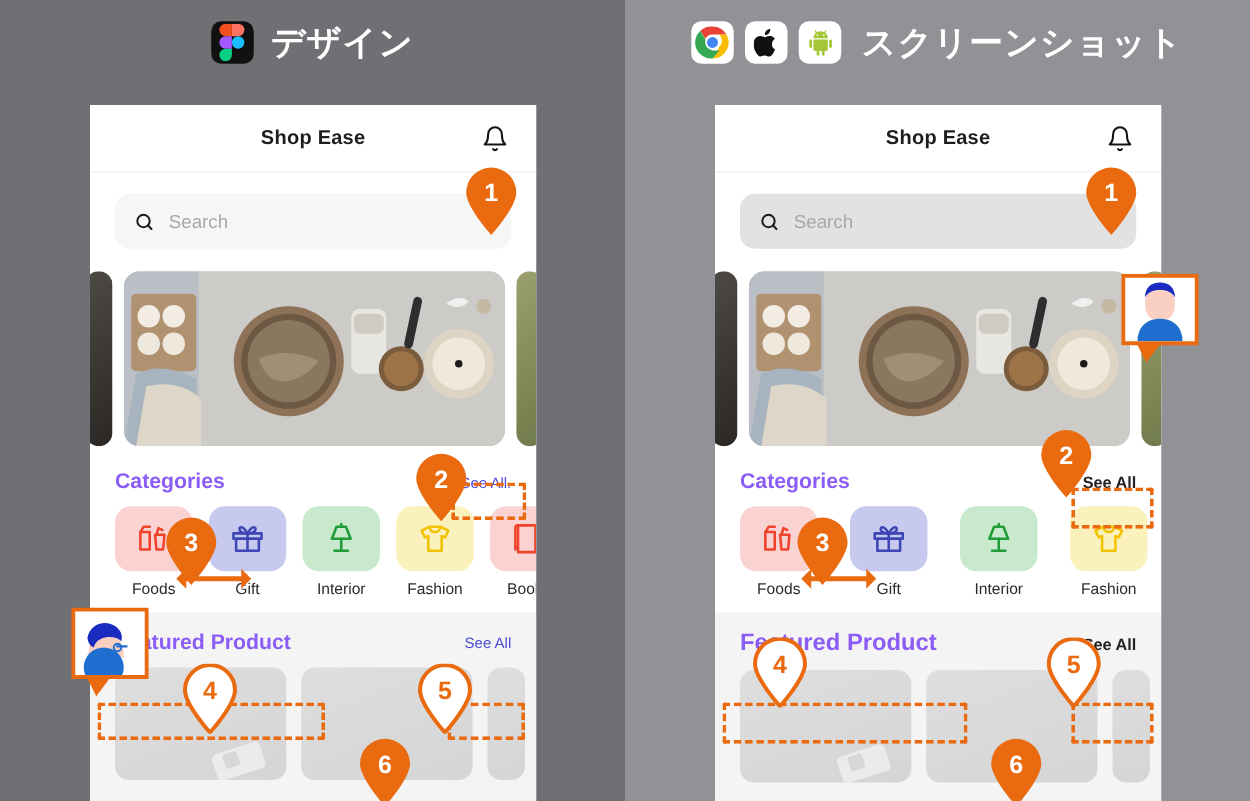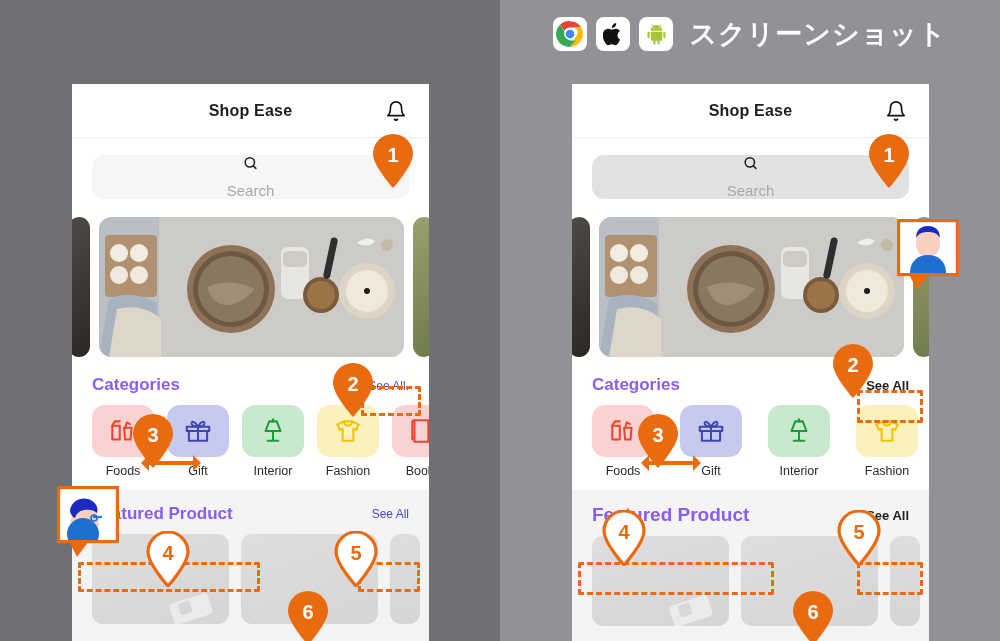--- a/index.html
+++ b/index.html
@@ -49,21 +49,21 @@
     position:relative; height:54px; background:#fff;
     display:flex; align-items:center; justify-content:center;
     border-bottom:1px solid #f0f0f0;
   }
   .ph-title { font-size:16px; font-weight:bold; color:#1d1d1f; letter-spacing:.2px; }
   .bell { position:absolute; right:22px; top:16px; width:22px; height:22px; }
 
   .ph-searchwrap { padding:17px 20px 14px 20px; background:#fff; }
   .ph-search {
     height:44px; border-radius:12px;
-    display:flex; align-items:center; gap:11px; padding:0 15px;flex-direction:column;
+    display:flex; align-items:center; gap:11px; padding:0 15px;
   }
   .phone.left  .ph-search { background:#f6f6f6; }
   .phone.right .ph-search { background:#e2e2e2; }
   .ph-search-ph { font-size:15px; color:#a8a8a8; }
 
   
   .banner-row {
     display:flex; gap:9px; padding:0 0 0 0; height:148px;
     align-items:center; overflow:hidden;
   }
@@ -128,20 +128,34 @@
   .avatar { position:absolute; width:62px; height:74px; }
 </style>
 </head>
 <body>
 
 <div class="stage">
 
   <div class="half left"></div>
   <div class="half right"></div>
 
+  <div class="panel-head left">
+    <div class="ico-row">
+      <div class="app-ico figma">
+        <svg width="21" height="30" viewBox="0 0 21 30">
+          <path d="M10.5 15a5 5 0 1 1 5 5 5 5 0 0 1-5-5z" fill="#19bcfe"></path>
+          <path d="M0.5 25a5 5 0 0 1 5-5h5v5a5 5 0 1 1-10 0z" fill="#09cf83"></path>
+          <path d="M10.5 0h5a5 5 0 0 1 0 10h-5z" fill="#ff7262"></path>
+          <path d="M0.5 5a5 5 0 0 1 5-5h5v10h-5a5 5 0 0 1-5-5z" fill="#f24e1e"></path>
+          <path d="M0.5 15a5 5 0 0 1 5-5h5v10h-5a5 5 0 0 1-5-5z" fill="#a259ff"></path>
+        </svg>
+      </div>
+    </div>
+    <div class="panel-title">デザイン</div>
+  </div>
 
   <div class="panel-head right">
     <div class="ico-row">
       <div class="app-ico chrome">
         <svg width="28" height="28" viewBox="0 0 48 48">
           <circle cx="24" cy="24" r="22" fill="#fff"></circle>
           <path d="M24 2a22 22 0 0 1 19.1 11H24a11 11 0 0 0-9.8 6L7.3 7.9A21.9 21.9 0 0 1 24 2z" fill="#ea4335"></path>
           <path d="M43.1 13A22 22 0 0 1 24 46l9.5-16.5A11 11 0 0 0 33 13z" fill="#fbbc05"></path>
           <path d="M24 46A22 22 0 0 1 7.3 7.9l9.5 16.5A11 11 0 0 0 24 35h9.5z" fill="#34a853"></path>
           <circle cx="24" cy="24" r="10" fill="#fff"></circle>

